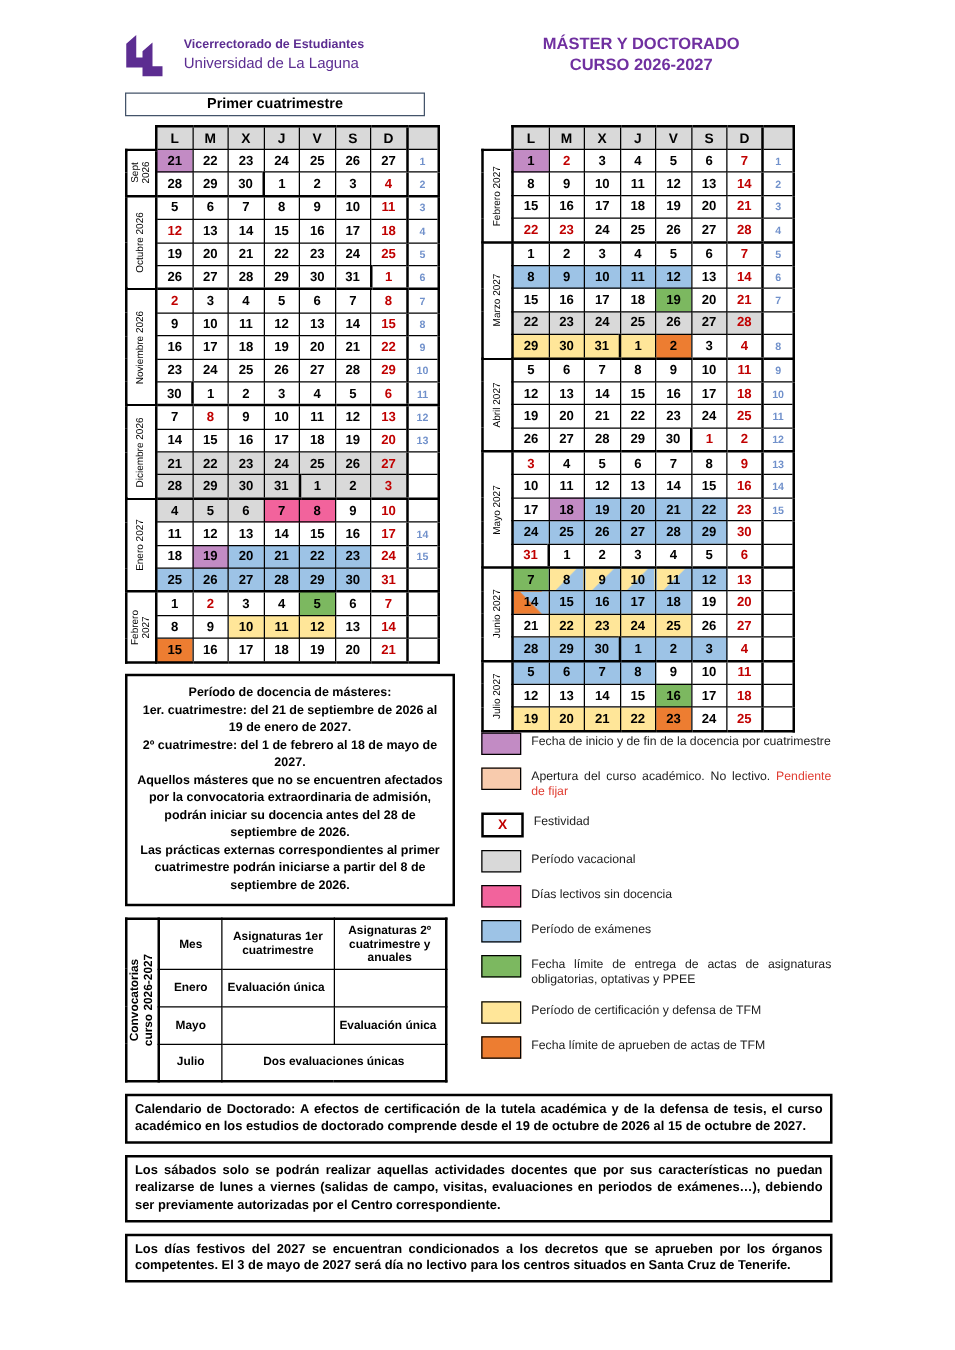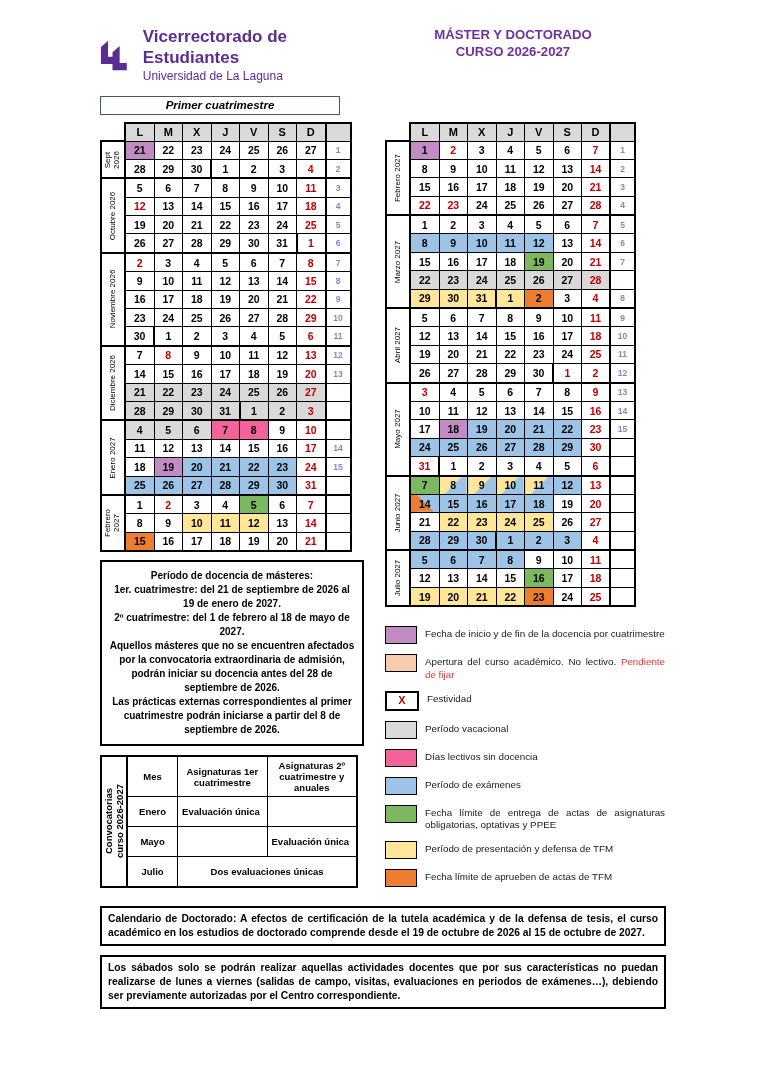--- a/index.html
+++ b/index.html
@@ -6,30 +6,30 @@
   body {
     width:764px; height:1080px; overflow:hidden;
     font-family:"Liberation Sans", sans-serif; color:#000;
   }
   .page { padding:26px 0 0 100px; width:566px; }
 
   
   .header { display:flex; align-items:flex-start; margin-bottom:12px; }
   .logo { display:flex; align-items:center; gap:7px; width:262px; }
   .logo-text { line-height:1.25; }
-  .logo-l1 { font-weight:bold; color:#5C2D91; font-size:17px; }
+  .logo-l1 { font-weight:bold; color:#5C2D91; font-size:10px; }
   .logo-l2 { color:#5C2D91; font-size:12px; }
   .title { margin-left:auto; margin-right:28px; width:250px; text-align:center;
            color:#7030A0; font-weight:bold; font-size:13.2px; line-height:1.3; }
 
   
   .subheaders { display:flex; margin-bottom:7px; }
   .sub-box { border:1px solid #44546A; text-align:center; font-weight:bold;
              font-size:11.5px; padding:2px 0 3px; background:#fff; }
-  .sub-first { width:238px;font-style:italic; }
+  .sub-first { width:238px; }
   .sub-second { width:251px; margin-left:46px; }
 
   
   .cols { display:flex; align-items:flex-start; }
   .col-left { width:258px; }
   .col-right { margin-left:27px; width:281px; }
 
   
   table.cal { border-collapse:collapse; }
   .cal td, .cal th { border:1px solid #000; text-align:center; padding:0; font-family:"Liberation Sans",sans-serif; }
@@ -59,21 +59,21 @@
       transform:translate(-50%,-50%) rotate(-90deg); white-space:pre; text-align:center;
       font-size:9.5px; font-weight:bold; line-height:1.2; }
   .conv td.mes { width:48px; }
   .conv td.c2 { width:92px; }
   .conv td.c3 { width:92px; }
   .conv tr { height:30px; }
   .conv tr.hdr { height:40px; }
   .conv td.cell-left { text-align:left; }
 
   
-  .legend { margin-top:19px; }
+  .legend { }
   .litem { display:flex; align-items:flex-start; margin-bottom:10px; }
   .swatch { width:30px; height:16px; border:1px solid #000; flex:none; margin-right:8px;
             display:flex; align-items:center; justify-content:center;
             font-weight:bold; font-size:11px; line-height:1; }
   .swatch.fest { border-width:2px; }
   .ltext { font-size:9.8px; color:#1a1a1a; padding-top:2px; width:240px; text-align:justify; line-height:1.25; }
 
   
   .notes { width:566px; }
   .note { border:2px solid #000; padding:4px 6px; font-weight:bold; font-size:10.3px;
@@ -710,28 +710,29 @@
           <div class="litem">
             <div class="swatch" style="background: rgb(157, 195, 230);"></div>
             <div class="ltext"><span>Período de exámenes</span></div>
           </div>
           <div class="litem">
             <div class="swatch" style="background: rgb(124, 184, 96);"></div>
             <div class="ltext"><span>Fecha límite de entrega de actas de asignaturas obligatorias, optativas y PPEE</span></div>
           </div>
           <div class="litem">
             <div class="swatch" style="background: rgb(255, 230, 153);"></div>
-            <div class="ltext"><span>Período de presentación y defensa de TFM</span></div>
+            <div class="ltext"><span>Período de certificación y defensa de TFM</span></div>
           </div>
           <div class="litem">
             <div class="swatch" style="background: rgb(237, 125, 49);"></div>
             <div class="ltext"><span>Fecha límite de aprueben de actas de TFM</span></div>
           </div>
         </div>
     </div>
   </div>
 
   <div class="notes" id="notes">
       <div class="note">Calendario de Doctorado:  A efectos de certificación de la tutela académica y de la defensa de tesis, el curso académico en los estudios de doctorado comprende desde el 19 de octubre de 2026 al 15 de octubre de 2027.</div>
       <div class="note">Los sábados solo se podrán realizar aquellas actividades docentes que por sus características no puedan realizarse de lunes a viernes (salidas de campo, visitas, evaluaciones en periodos de exámenes…), debiendo ser previamente autorizadas por el Centro correspondiente.</div>
+      <div class="note">Los días festivos del 2027 se encuentran condicionados a los decretos que se aprueben por los órganos competentes. El 3 de mayo de 2027 será día no lectivo para los centros situados en Santa Cruz de Tenerife.</div>
     </div>
 
 </div>
 
 </body></html>

